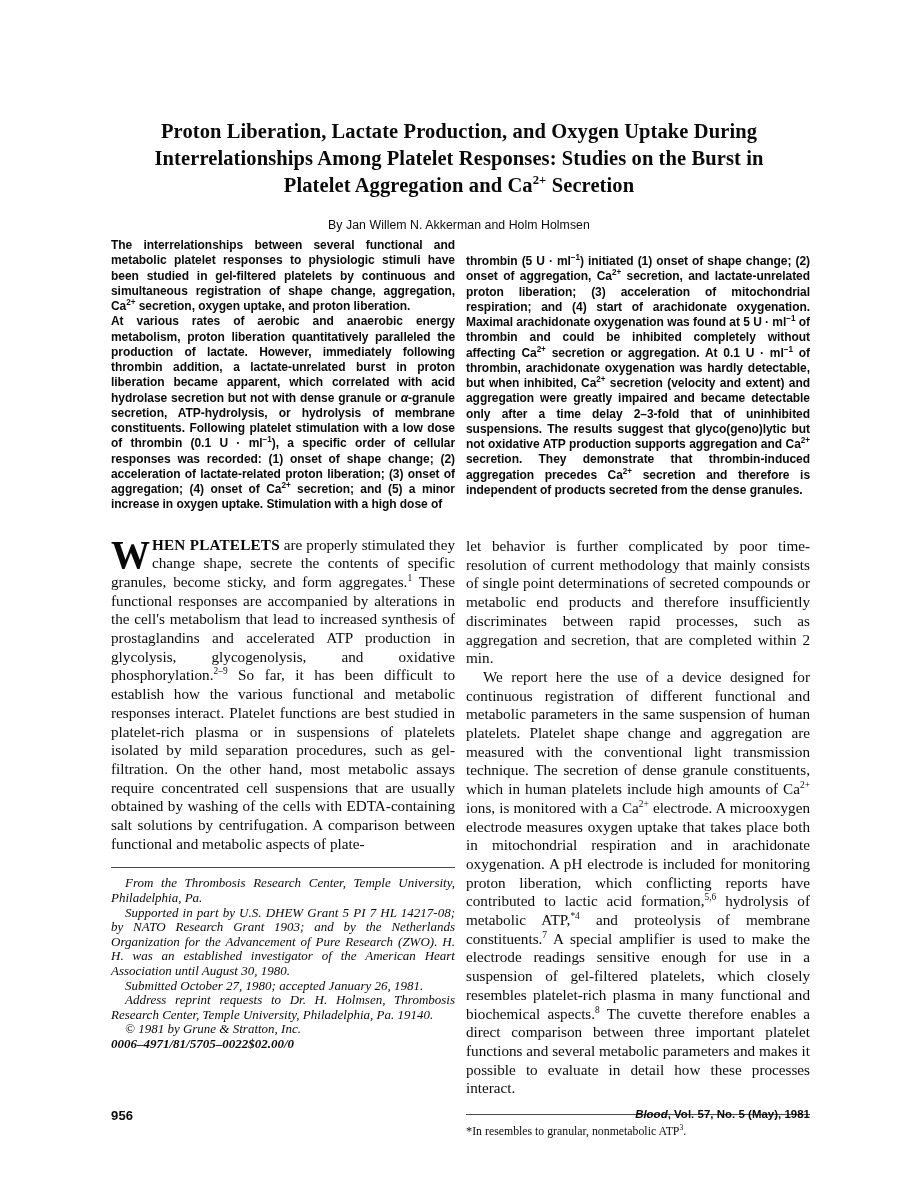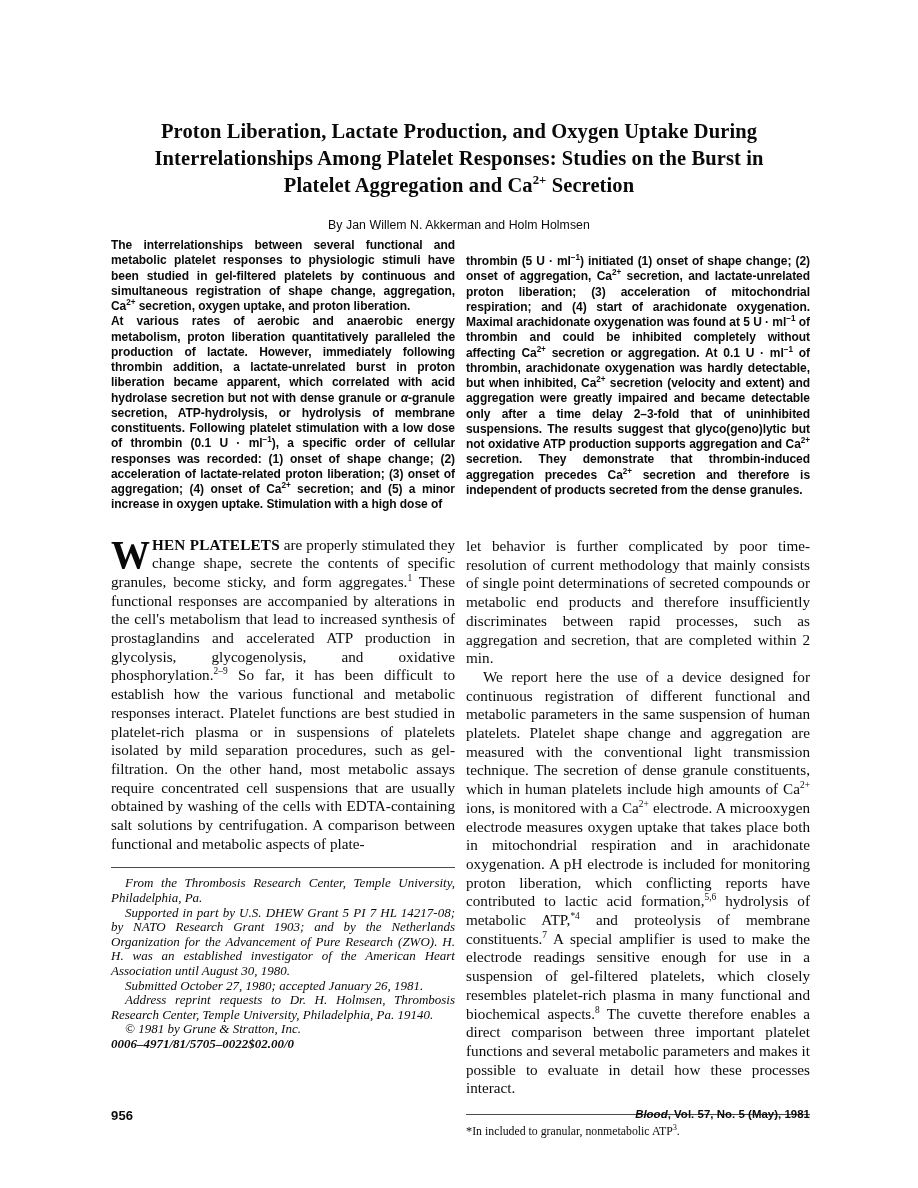--- a/index.html
+++ b/index.html
@@ -222,20 +222,20 @@
     </div>
 
     <div class="body-text" style="margin-top:39px;">
       <p>let behavior is further complicated by poor time-resolution of current methodology that mainly consists of single point determinations of secreted compounds or metabolic end products and therefore insufficiently discriminates between rapid processes, such as aggregation and secretion, that are completed within 2 min.</p>
       <p class="indent"><span>We report here the use of a device designed for continuous registration of different functional and metabolic parameters in the same suspension of human platelets. Platelet shape change and aggregation are measured with the conventional light transmission technique. The secretion of dense granule constituents, which in human platelets include high amounts of Ca</span><sup>2+</sup><span> ions, is monitored with a Ca</span><sup>2+</sup><span> electrode. A microoxygen electrode measures oxygen uptake that takes place both in mitochondrial respiration and in arachidonate oxygenation. A pH electrode is included for monitoring proton liberation, which conflicting reports have contributed to lactic acid formation,</span><sup>5,6</sup><span> hydrolysis of metabolic ATP,</span><sup>*4</sup><span> and proteolysis of membrane constituents.</span><sup>7</sup><span> A special amplifier is used to make the electrode readings sensitive enough for use in a suspension of gel-filtered platelets, which closely resembles platelet-rich plasma in many functional and biochemical aspects.</span><sup>8</sup><span> The cuvette therefore enables a direct comparison between three important platelet functions and several metabolic parameters and makes it possible to evaluate in detail how these processes interact.</span></p>
     </div>
 
     <hr class="footnote-rule" style="margin-top:16px;">
 
     <div class="right-footnote" style="margin-top:9px;">
-      <p><span class="star">*</span><span>In included to granular, nonmetabolic ATP</span><sup>3</sup><span>.</span></p>
+      <p><span class="star">*</span><span>In resembles to granular, nonmetabolic ATP</span><sup>3</sup><span>.</span></p>
     </div>
   </div>
 
   <div class="page-number">956</div>
   <div class="journal-ref"><span class="jname">Blood</span><span>, Vol. 57, No. 5 (May), 1981</span></div>
 
 </div>
 
 </body></html>

